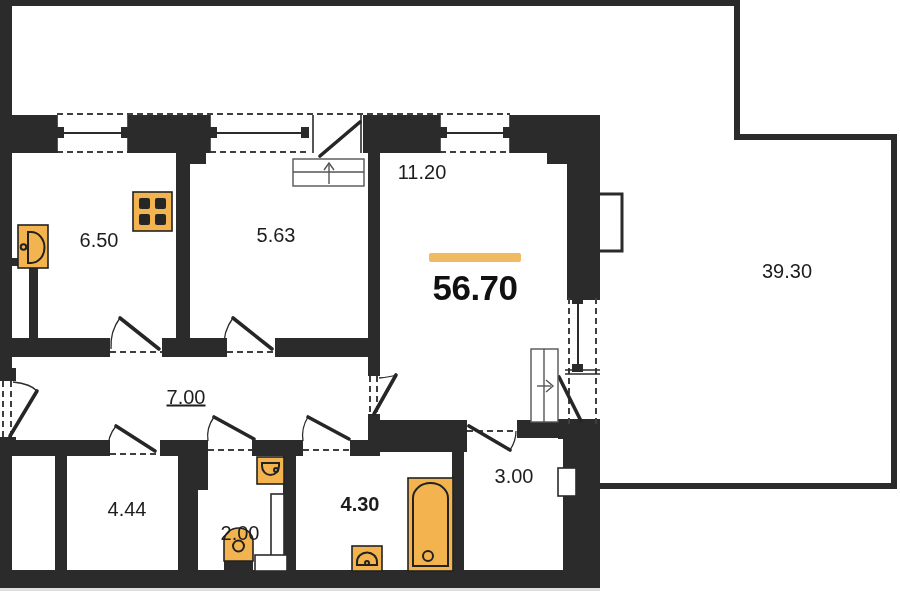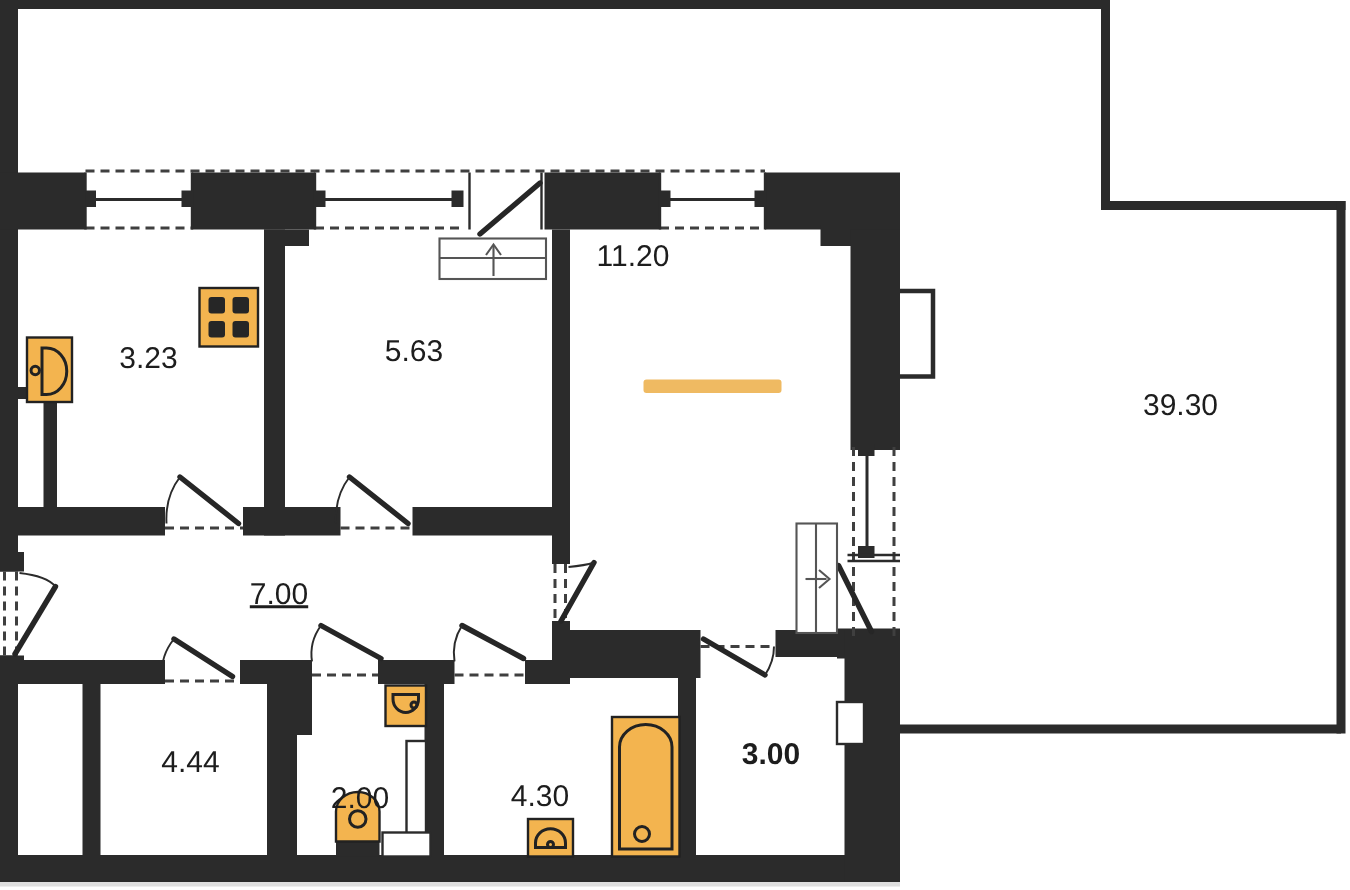--- a/index.html
+++ b/index.html
@@ -221,25 +221,26 @@
     </g>
 
     <g>
       <rect class="fix" x="408" y="478" width="45" height="93"></rect>
       <path class="fixline" d="M413,566 L413,498 A17.5,15 0 0 1 448,498 L448,566 Z"></path>
       <circle class="fixline" cx="428" cy="556" r="5"></circle>
     </g>
   </g>
 </svg>
 
-  <div class="lbl" style="left:99px;top:240px;">3.23</div>
+  <div class="lbl" style="left:99px;top:240px;">6.50</div>
   <div class="lbl" style="left:276px;top:235px;">5.63</div>
   <div class="lbl" style="left:422px;top:172px;">11.20</div>
   <div class="lbl" style="left:186px;top:397px;text-decoration:underline;">7.00</div>
   <div class="lbl" style="left:127px;top:509px;">4.44</div>
   <div class="lbl" style="left:240px;top:533px;">2.00</div>
-  <div class="lbl" style="left:360px;top:532px;">4.30</div>
-  <div class="lbl" style="left:514px;top:504px;font-weight:bold;">3.00</div>
+  <div class="lbl" style="left:360px;top:504px;font-weight:bold;">4.30</div>
+  <div class="lbl" style="left:514px;top:476px;">3.00</div>
   <div class="lbl" style="left:746px;top:271px;margin-left:41px;">39.30</div>
 
   <div class="accent-bar" style="left:429px;top:253px;width:92px;height:9px;"></div>
+  <div class="lbl-total" style="left:475px;top:288px;">56.70</div>
 
 </div>
 
 </body></html>

